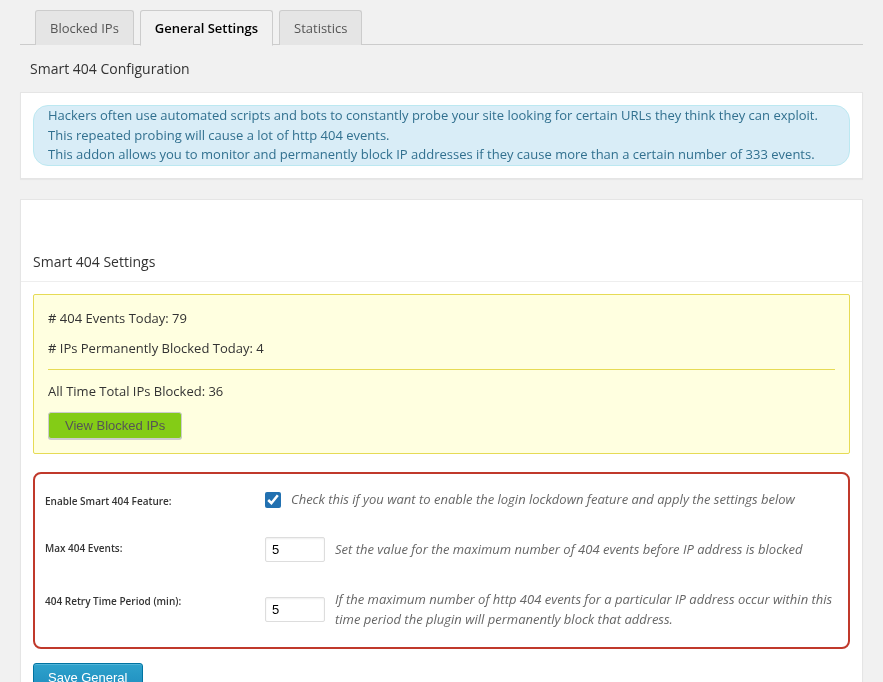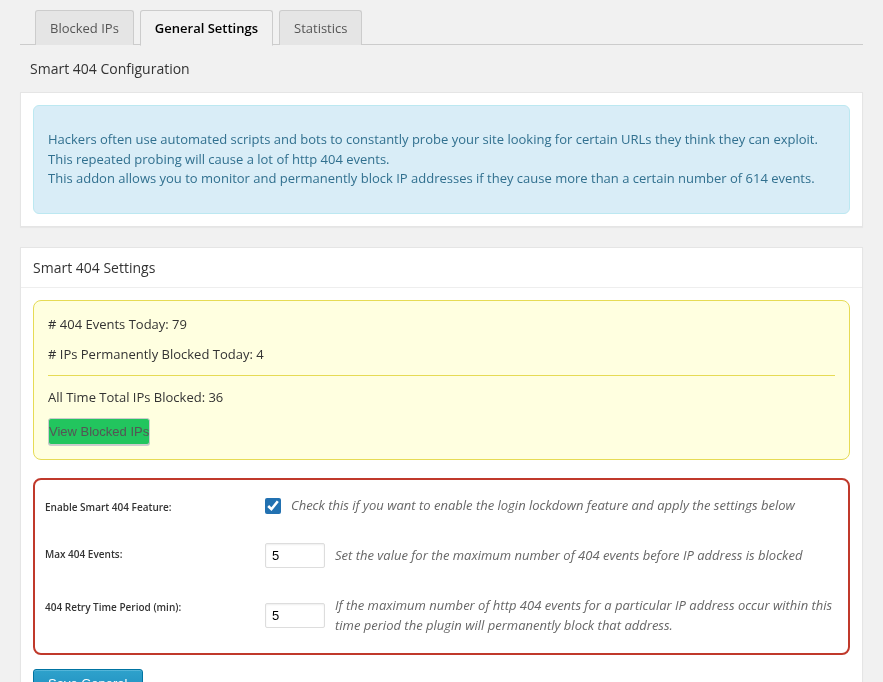--- a/index.html
+++ b/index.html
@@ -48,49 +48,50 @@
     .panel {
       background: #fff;
       border: 1px solid #e5e5e5;
       box-shadow: 0 1px 1px rgba(0,0,0,0.04);
       margin-bottom: 20px;
     }
     .info-box {
       background: #d9edf7;
       border: 1px solid #bce8f1;
       color: #31708f;
-      padding: 24px 14px;
-      border-radius: 6px;
+      padding: 0 14px;
+      border-radius: 15px;
       line-height: 1.5;
       font-size: 13px;
     }
     .panel-header {
       padding: 10px 12px;
       font-size: 14px;
       color: #333;
       border-bottom: 1px solid #eee;
+      margin-top: 42px;
     }
     .panel-body {
       padding: 12px;
     }
     .stats-box {
       background: #ffffe0;
       border: 1px solid #e6db55;
       padding: 14px;
-      border-radius: 8px;
+      border-radius: 2px;
       margin-bottom: 18px;
     }
     .stats-box p { margin-bottom: 12px; font-size: 13px; color: #333; }
     .stats-box hr { border: none; border-top: 1px solid #e6db55; margin: 12px 0; }
     .btn-secondary {
       display: inline-block;
-      background: #22c55e;
+      background: #84cc16;
       border: 1px solid #ccc;
       color: #555;
-      padding: 5px 0;
+      padding: 5px 16px;
       border-radius: 3px;
       font-size: 13px;
       cursor: pointer;
       box-shadow: 0 1px 0 #ccc;
     }
     .highlighted-box {
       border: 2px solid #c0392b;
       border-radius: 8px;
       padding: 16px 10px 10px 10px;
     }
@@ -159,21 +160,21 @@
     <div class="tab active">General Settings</div>
     <div class="tab">Statistics</div>
   </div>
 
   <div class="section-header">Smart 404 Configuration</div>
 
   <div class="panel" style="padding:12px;">
     <div class="info-box">
       <div>Hackers often use automated scripts and bots to constantly probe your site looking for certain URLs they think they can exploit.</div>
       <div>This repeated probing will cause a lot of http 404 events.</div>
-      <div>This addon allows you to monitor and permanently block IP addresses if they cause more than a certain number of 614 events.</div>
+      <div>This addon allows you to monitor and permanently block IP addresses if they cause more than a certain number of 333 events.</div>
     </div>
   </div>
 
   <div class="panel">
     <div class="panel-header">Smart 404 Settings</div>
     <div class="panel-body">
       <div class="stats-box">
         <p># 404 Events Today: 79</p>
         <p># IPs Permanently Blocked Today: 4</p>
         <hr>

